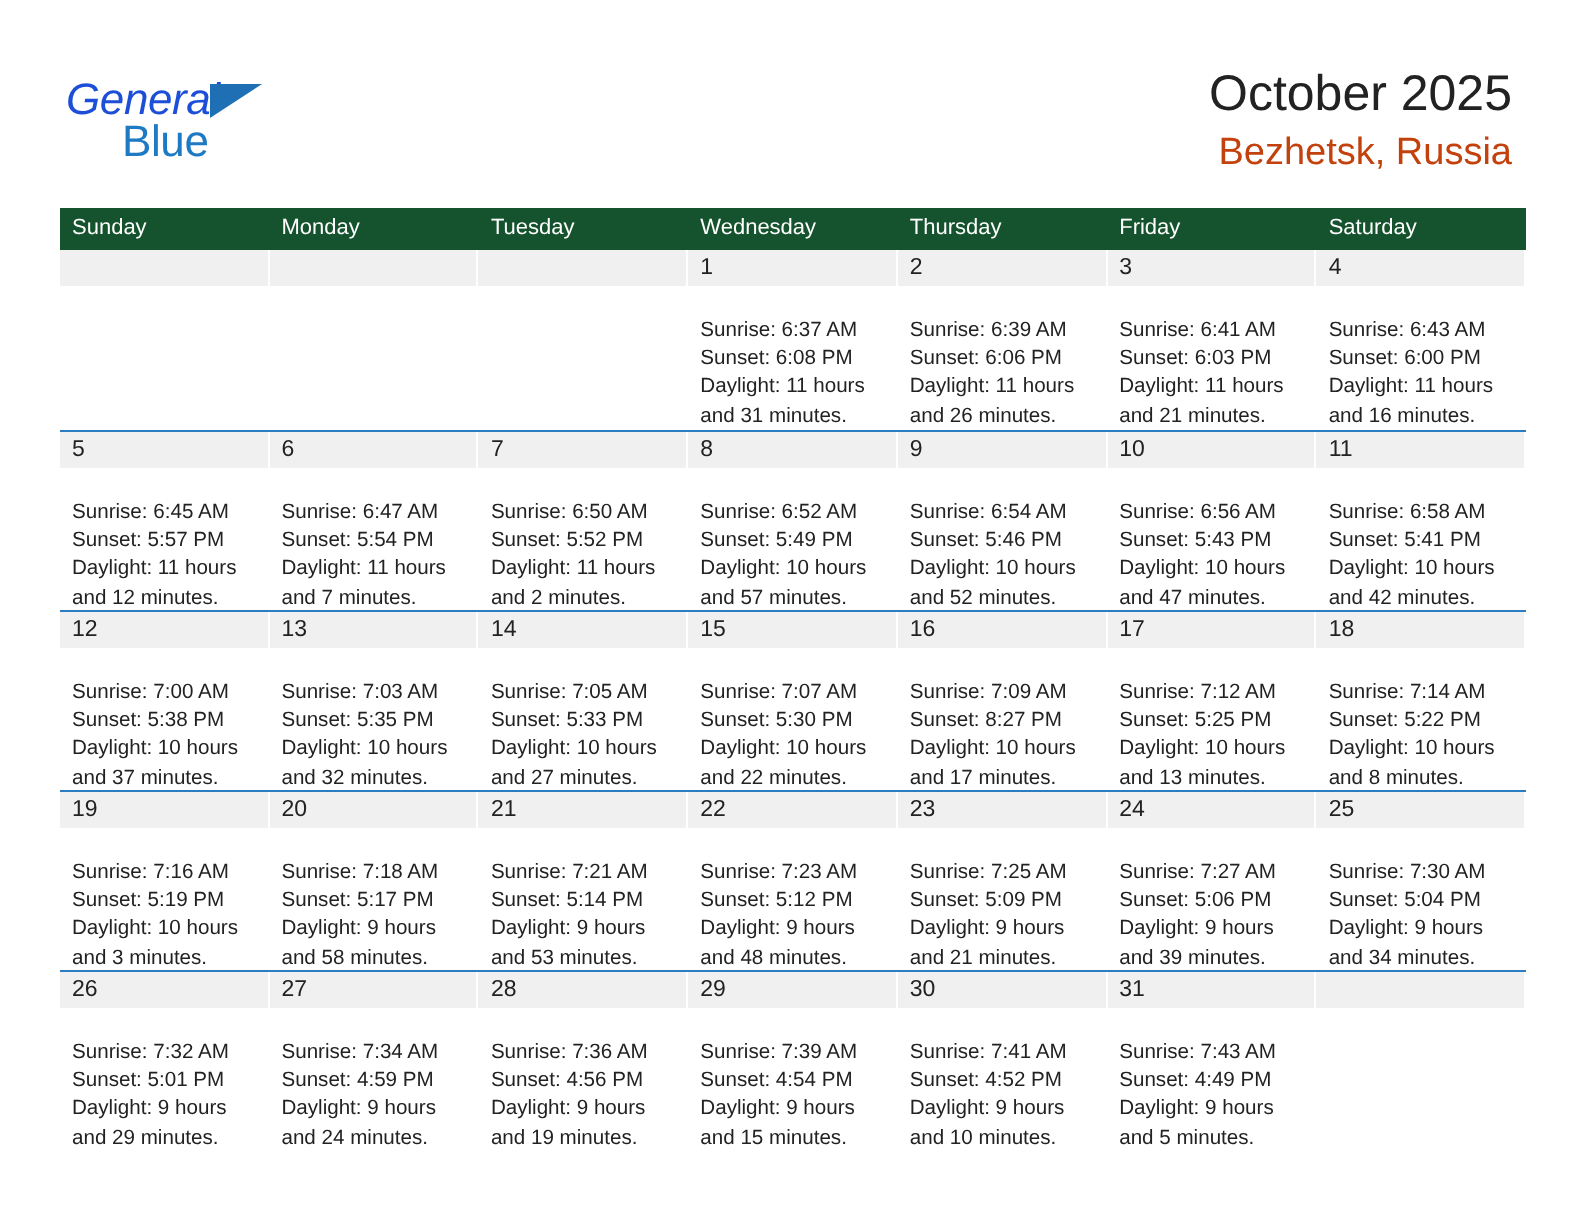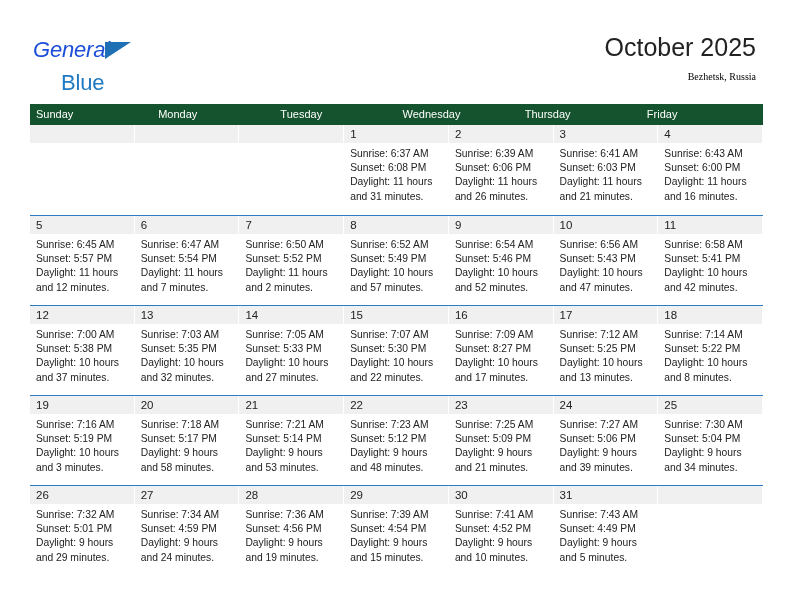--- a/index.html
+++ b/index.html
@@ -55,42 +55,40 @@
     border-bottom: 17px solid transparent;
   }
   .logo-blue {
     position: absolute;
     left: 28px;
     top: 21px;
     font-size: 22px;
     letter-spacing: -0.2px;
     color: #1f7ac4;
     line-height: 24px;
-    margin-top: 12px;
   }
 
   .title-block {
     position: absolute;
     right: 36px;
     top: 32px;
     text-align: right;
   }
   .cal-title {
     font-size: 25px;
     color: #222222;
     line-height: 30px;
     white-space: nowrap;
   }
   .cal-subtitle {
-    font-size: 10px;
-    color: #000000;
+    font-size: 19px;
+    color: #c2410c;
     line-height: 20px;
     margin-top: 5px;
     white-space: nowrap;
-    font-family: Liberation Serif, serif;
   }
 
   
   .calendar {
     position: absolute;
     left: 30px;
     top: 104px;
     width: 733px;
   }
 
@@ -130,21 +128,21 @@
   }
   .day-cell.empty .daynum-band { background: #f0f0f0; }
   .daynum {
     font-size: 11.5px;
     color: #222222;
     line-height: 18px;
     padding-left: 6px;
     display: block;
   }
   .day-info {
-    padding: 4px 4px 0 6px;
+    padding: 16px 4px 0 6px;
   }
   .day-info .line {
     font-size: 10.3px;
     line-height: 14.2px;
     color: #222222;
     white-space: nowrap;
   }
 </style>
 </head>
 <body>
@@ -168,20 +166,21 @@
 
   <div class="calendar">
 
     <div class="dow-row">
       <div class="dow-cell">Sunday</div>
       <div class="dow-cell">Monday</div>
       <div class="dow-cell">Tuesday</div>
       <div class="dow-cell">Wednesday</div>
       <div class="dow-cell">Thursday</div>
       <div class="dow-cell">Friday</div>
+      <div class="dow-cell">Saturday</div>
     </div>
 
     <div id="weeks-container">
         <div class="week-row">
           <div class="day-cell empty">
             <div class="daynum-band">
               <span class="daynum"></span>
             </div>
           </div>
           <div class="day-cell empty">

